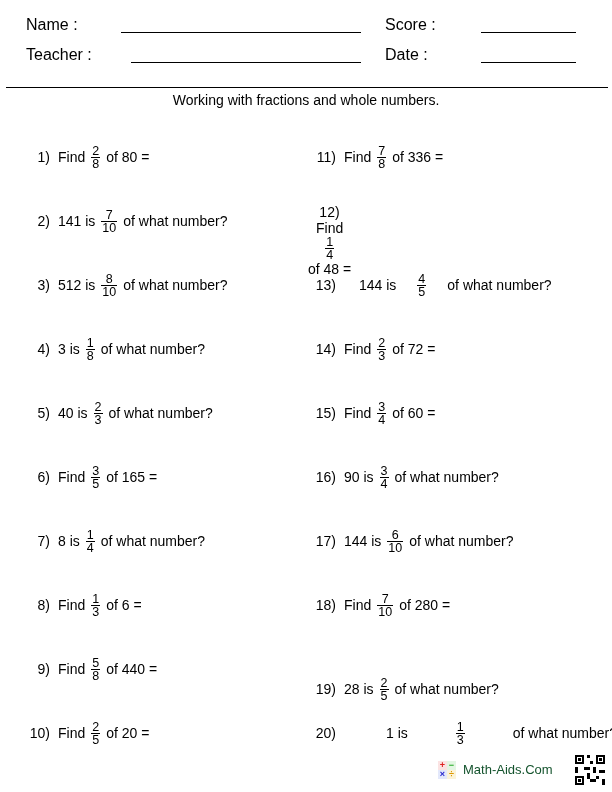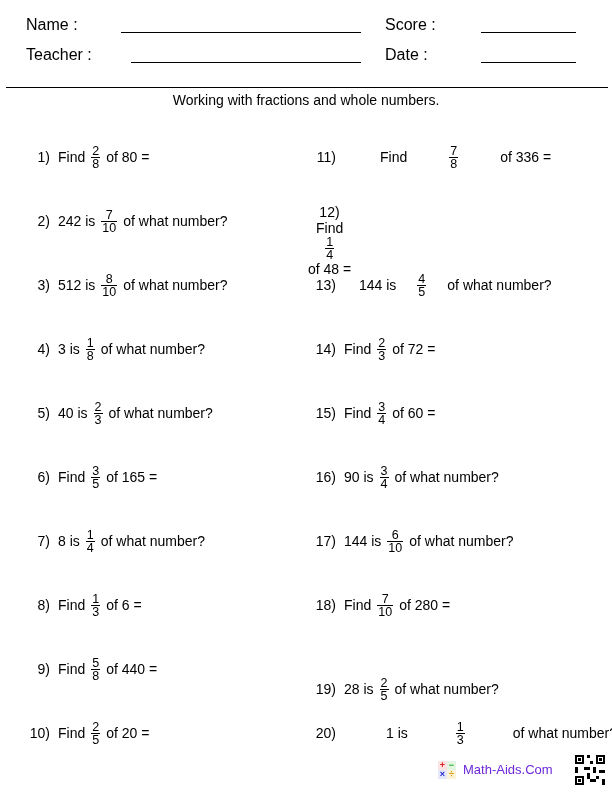--- a/index.html
+++ b/index.html
@@ -11,21 +11,21 @@
   .subtitle { position:absolute; top:92px; left:0; width:612px; text-align:center; font-size:14px; }
   .problem { position:absolute; font-size:14px; display:flex; align-items:center; white-space:nowrap; height:34px; }
   .num { display:inline-block; text-align:right; margin-right:8px; }
   .frac { display:inline-flex; flex-direction:column; align-items:center; margin:0 6px; font-size:12.5px; line-height:12px; }
   .frac .n { display:block; padding:0 1px; }
   .frac .d { display:block; border-top:1px solid #000; padding:0 1px; }
   .pre, .post { display:inline-block; }
   .footer-logo { position:absolute; left:438px; top:761px; width:18px; height:18px;
                  display:grid; grid-template-columns:9px 9px; grid-template-rows:9px 9px; }
   .footer-logo span { font-size:9px; line-height:9px; text-align:center; font-weight:bold; }
-  .brand { position:absolute; left:463px; top:762px; font-size:13px; color:#6d28d9; }
+  .brand { position:absolute; left:463px; top:762px; font-size:13px; color:#14532d; }
   .qr { position:absolute; left:575px; top:755px; width:30px; height:30px; }
 </style>
 </head>
 <body>
 
 <div class="hdr-label" style="left:26px;top:16px;">Name :</div>
 <div class="hdr-line" style="left:121px;top:32px;width:240px;"></div>
 <div class="hdr-label" style="left:385px;top:16px;">Score :</div>
 <div class="hdr-line" style="left:481px;top:32px;width:95px;"></div>
 <div class="hdr-label" style="left:26px;top:46px;">Teacher :</div>
@@ -41,21 +41,21 @@
       <span class="num" style="width:28px">1)</span>
       <span class="pre">Find</span>
       <span class="frac">
         <span class="n">2</span>
         <span class="d">8</span>
       </span>
       <span class="post">of 80 =</span>
     </div>
     <div class="problem" style="left: 22px; top: 204px;">
       <span class="num" style="width:28px">2)</span>
-      <span class="pre">242 is</span>
+      <span class="pre">141 is</span>
       <span class="frac">
         <span class="n">7</span>
         <span class="d">10</span>
       </span>
       <span class="post">of what number?</span>
     </div>
     <div class="problem" style="left: 22px; top: 268px;">
       <span class="num" style="width:28px">3)</span>
       <span class="pre">512 is</span>
       <span class="frac">
@@ -120,21 +120,21 @@
     </div>
     <div class="problem" style="left: 22px; top: 716px;">
       <span class="num" style="width:28px">10)</span>
       <span class="pre">Find</span>
       <span class="frac">
         <span class="n">2</span>
         <span class="d">5</span>
       </span>
       <span class="post">of 20 =</span>
     </div>
-    <div class="problem" style="left: 308px; top: 140px; gap: 36px;">
+    <div class="problem" style="left: 308px; top: 140px;">
       <span class="num" style="width:28px">11)</span>
       <span class="pre">Find</span>
       <span class="frac">
         <span class="n">7</span>
         <span class="d">8</span>
       </span>
       <span class="post">of 336 =</span>
     </div>
     <div class="problem" style="left: 308px; top: 204px; flex-direction: column;">
       <span class="num" style="width:28px">12)</span>

